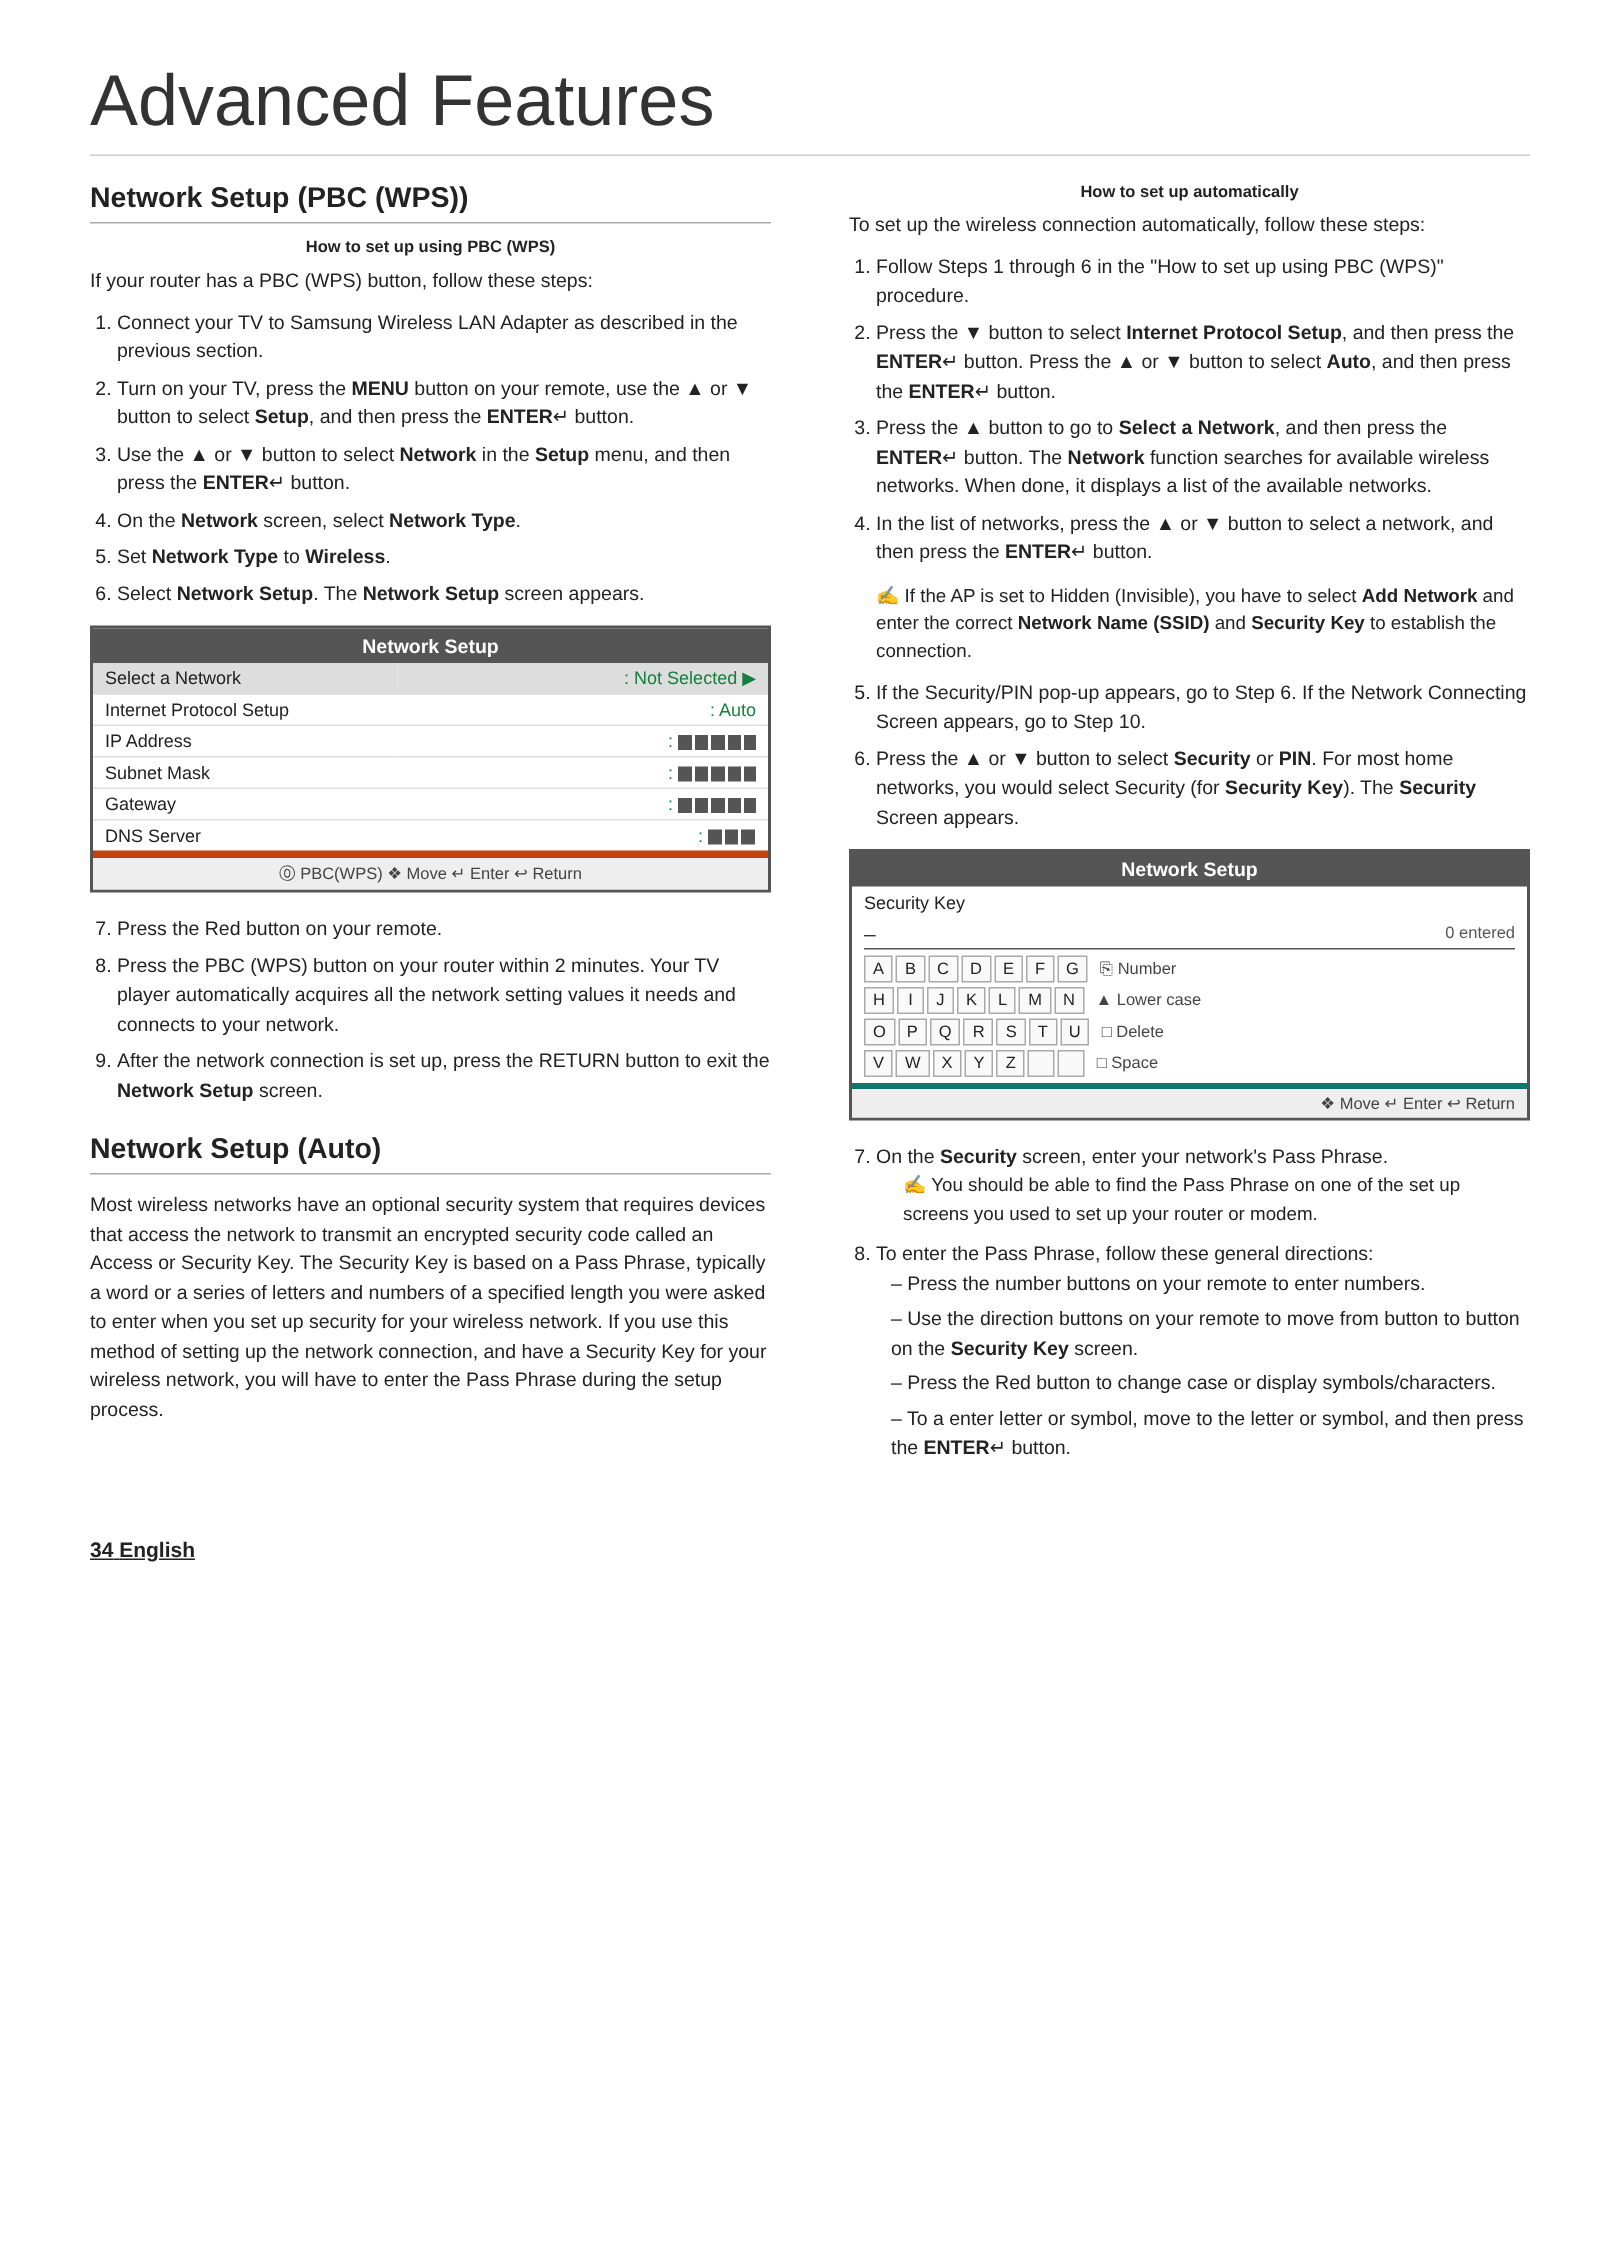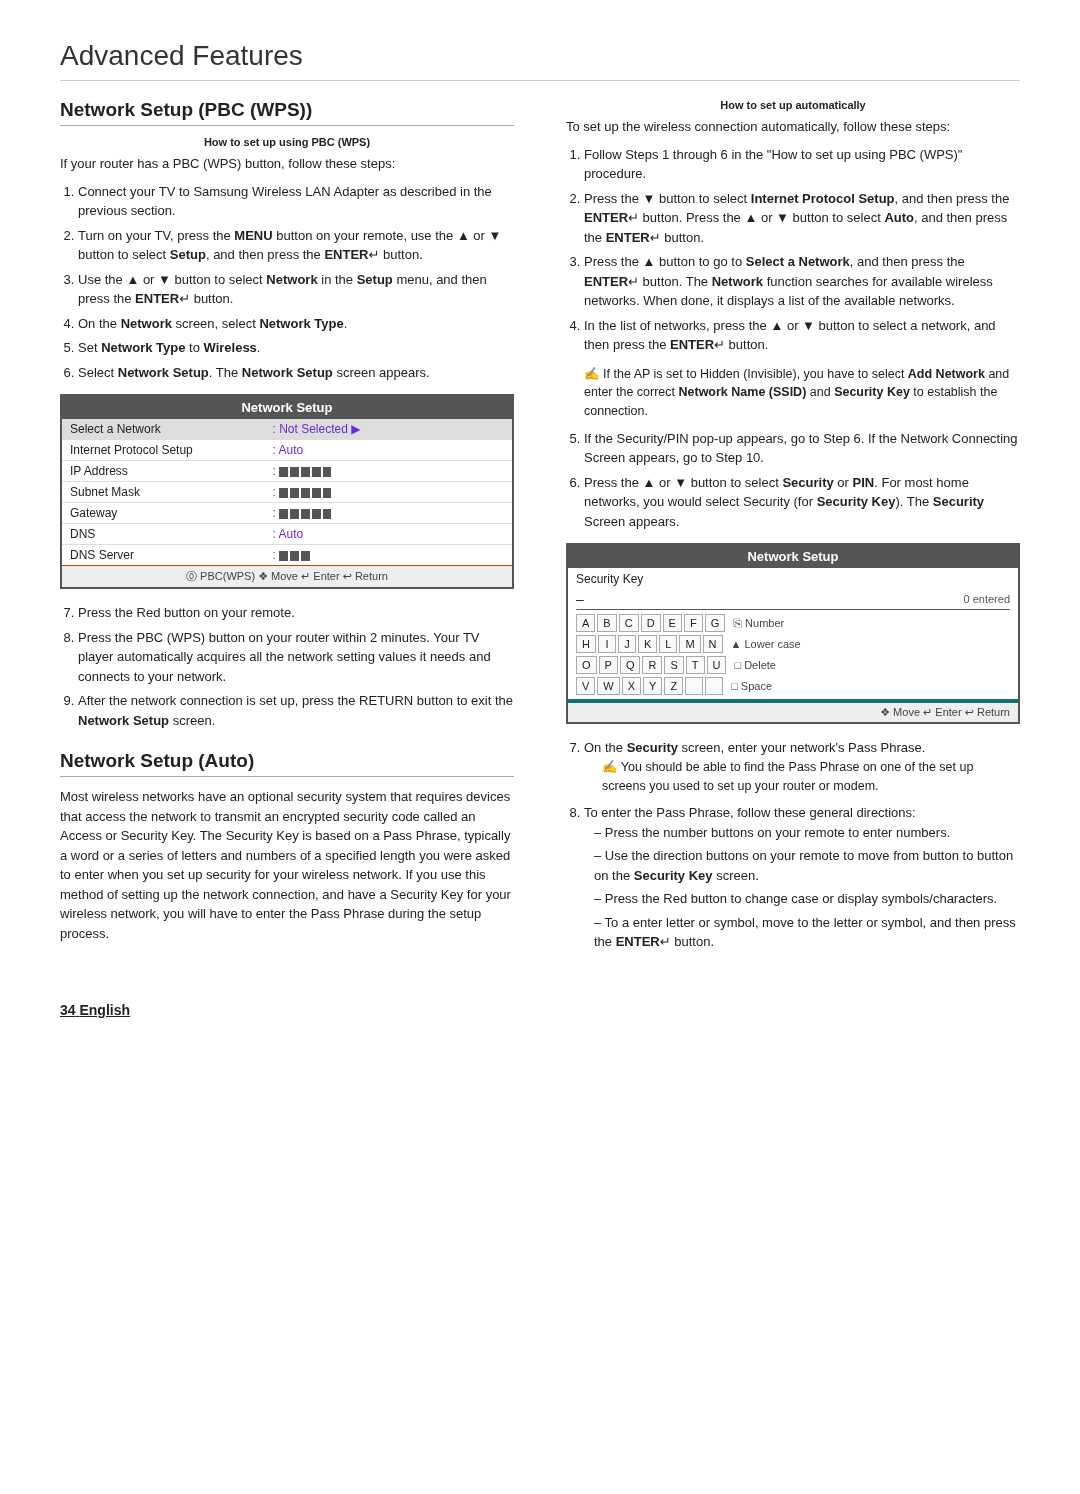--- a/index.html
+++ b/index.html
@@ -6,21 +6,21 @@
     body {
       width: 1080px;
       min-height: 1494px;
       background: #fff;
       font-family: Arial, Helvetica, sans-serif;
       font-size: 13px;
       color: #222;
       padding: 40px 60px;
     }
     h1.page-title {
-      font-size: 28px;
+      font-size: 48px;
       font-weight: 300;
       color: #333;
       margin-bottom: 18px;
       border-bottom: 1px solid #ccc;
       padding-bottom: 8px;
     }
     h2.section-title {
       font-size: 19px;
       font-weight: bold;
       color: #222;
@@ -73,39 +73,39 @@
       width: 100%;
       border-collapse: collapse;
     }
     .network-setup-table td {
       padding: 3px 8px;
       border-bottom: 1px solid #ddd;
       vertical-align: middle;
     }
     .network-setup-table tr:last-child td { border-bottom: none; }
     .network-setup-table .label-col { width: 45%; color: #222; }
-    .network-setup-table .value-col { color: #6d28d9; }
+    .network-setup-table .value-col { color: #15803d; text-align: right; }
     .pixel-block {
       display: inline-block;
       width: 52px;
       height: 10px;
       background: repeating-linear-gradient(
         90deg,
         #555 0px, #555 9px,
         #fff 9px, #fff 11px
       );
       vertical-align: middle;
     }
     .network-setup-footer {
       background: #eee;
       text-align: center;
       font-size: 11px;
       padding: 3px;
       color: #444;
-      border-top: 1px solid #c2410c;
+      border-top: 5px solid #c2410c;
     }
     
     .security-box {
       border: 2px solid #555;
       margin: 12px 0 14px 0;
       font-size: 12px;
     }
     .security-title {
       background: #555;
       color: #fff;
@@ -209,24 +209,20 @@
           <td class="label-col">IP Address</td>
           <td class="value-col">: <span class="pixel-block"></span></td>
         </tr>
         <tr>
           <td class="label-col">Subnet Mask</td>
           <td class="value-col">: <span class="pixel-block"></span></td>
         </tr>
         <tr>
           <td class="label-col">Gateway</td>
           <td class="value-col">: <span class="pixel-block"></span></td>
-        </tr>
-        <tr>
-          <td class="label-col">DNS</td>
-          <td class="value-col">: Auto</td>
         </tr>
         <tr>
           <td class="label-col">DNS Server</td>
           <td class="value-col">: <span class="pixel-block" style="width:32px;"></span></td>
         </tr>
       </tbody>
         </table>
       <div class="network-setup-footer">⓪ PBC(WPS)  ❖ Move  ↵ Enter  ↩ Return</div>
     </div>
 

